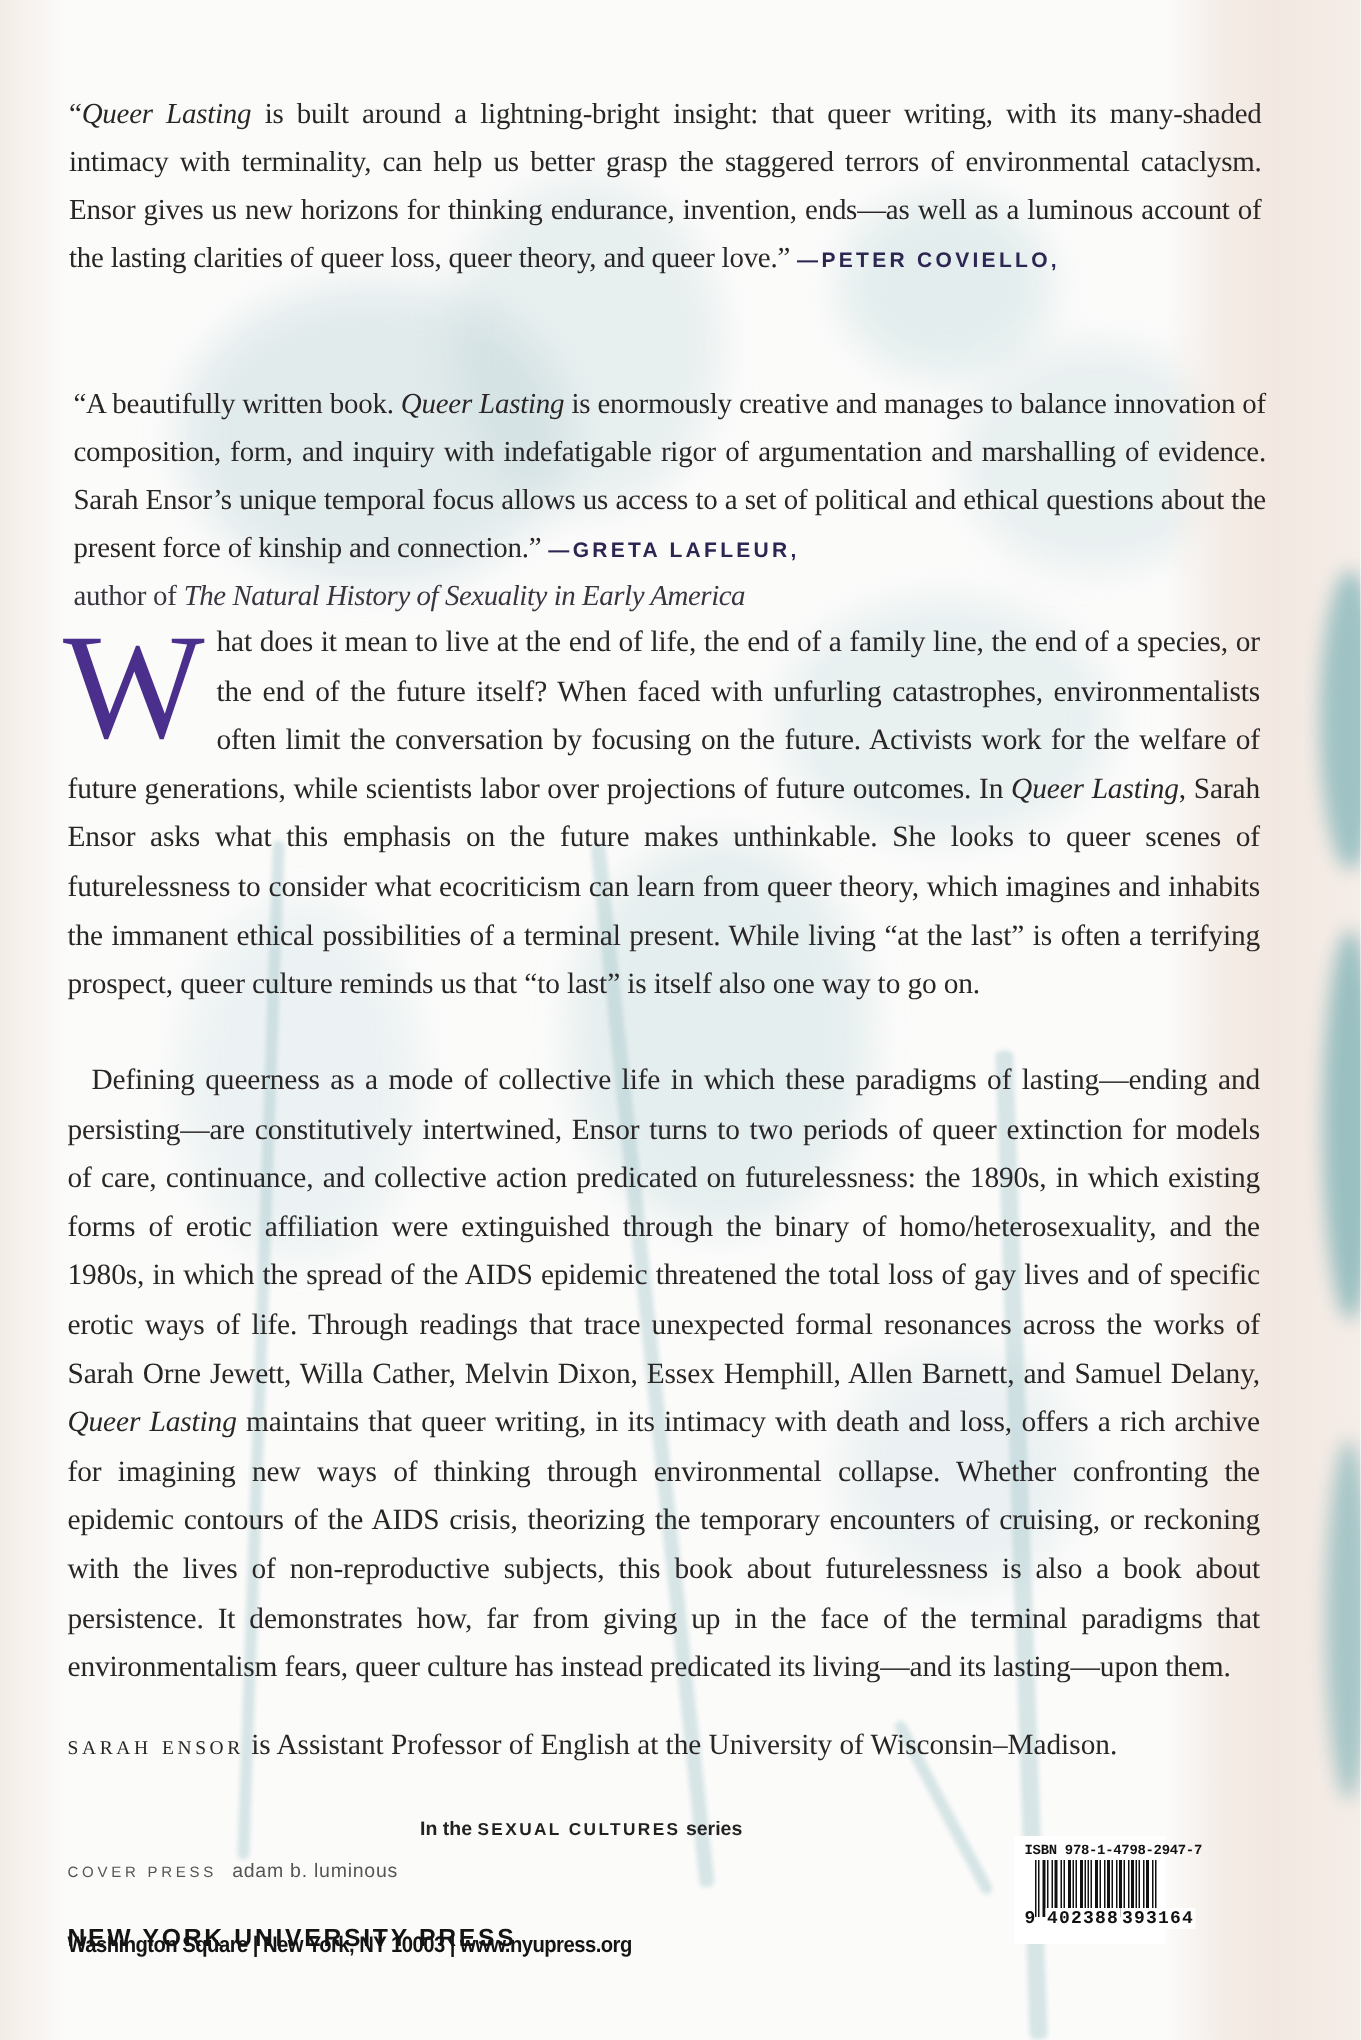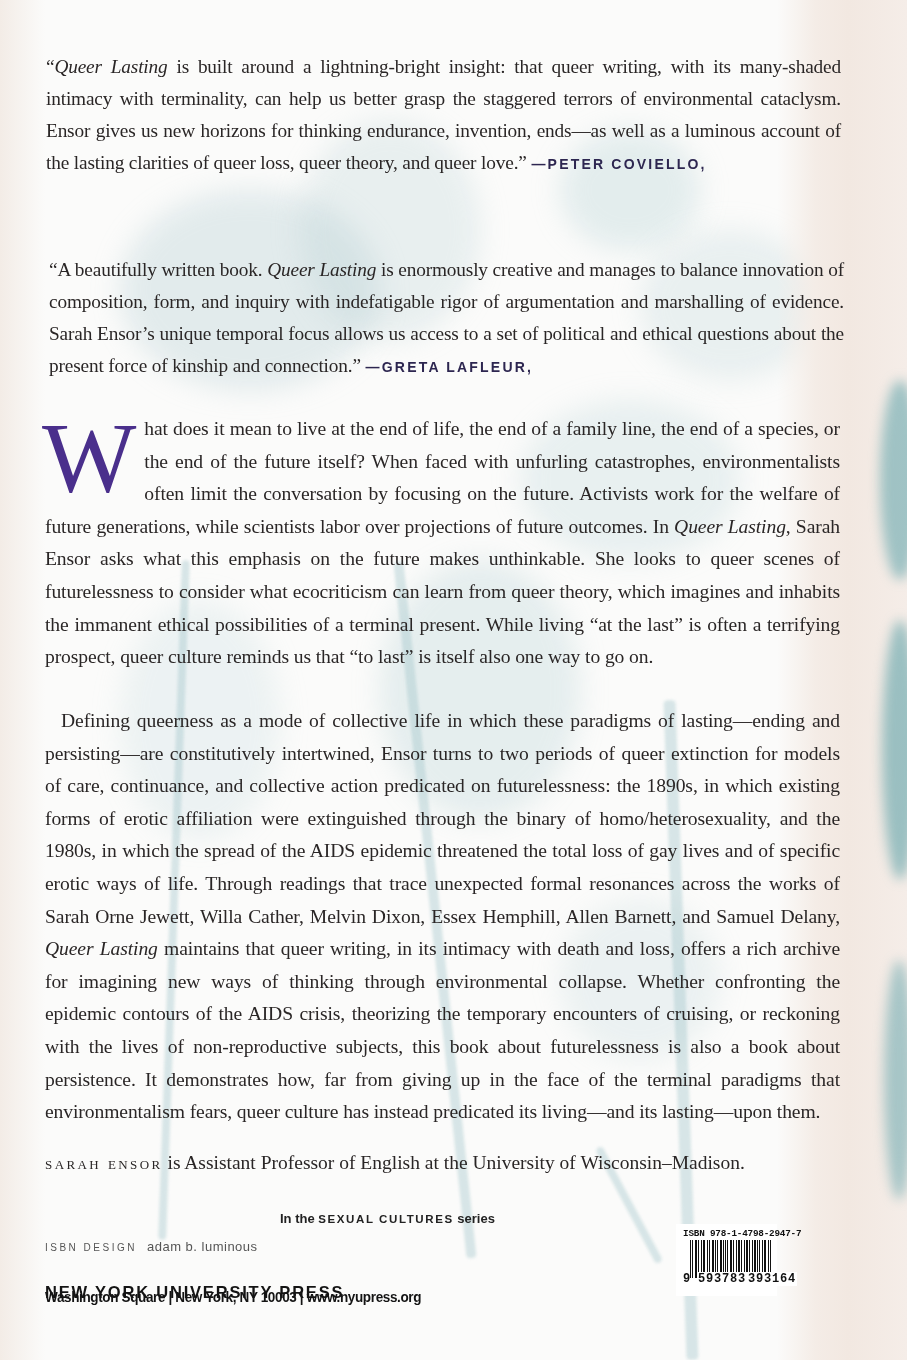--- a/index.html
+++ b/index.html
@@ -24,21 +24,21 @@
     .stem { position: absolute; background: rgba(150,190,195,0.35); border-radius: 4px; filter: blur(1.5px); }
 
     .content { position: absolute; left: 0; top: 0; width: 907px; }
 
     .quote {
       position: absolute; left: 45px; width: 795px;
       font-size: 19.3px; line-height: 32px;
       text-align: justify; text-align-last: left;
       letter-spacing: -0.15px;
     }
-    .quote-1 { top: 51px; left: 46px; }
+    .quote-1 { top: 61px; left: 46px; }
     .quote-2 { top: 254px; left: 49px; }
     .quote em, .body-text em { font-style: italic; }
     .attrib {
       font-family: "Liberation Sans", "DejaVu Sans", sans-serif;
       font-weight: bold; font-size: 14px; letter-spacing: 2.2px;
       color: #2d2650;
     }
     .author-line { color: #3b3540; }
     .author-line em { letter-spacing: -0.3px; }
 
@@ -144,40 +144,41 @@
 </div>
 
 <div class="content">
 
   <div class="quote quote-1">
     <span>“</span><em>Queer Lasting</em><span> is built around a lightning-bright insight: that queer writing, with its many-shaded intimacy with terminality, can help us better grasp the staggered terrors of environmental cataclysm. Ensor gives us new horizons for thinking endurance, invention, ends—as well as a luminous account of the lasting clarities of queer loss, queer theory, and queer love.” </span><span class="attrib">—PETER COVIELLO,</span><br>
   </div>
 
   <div class="quote quote-2">
     <span>“A beautifully written book. </span><em>Queer Lasting</em><span> is enormously creative and manages to balance innovation of composition, form, and inquiry with indefatigable rigor of argumentation and marshalling of evidence. Sarah Ensor’s unique temporal focus allows us access to a set of political and ethical questions about the present force of kinship and connection.” </span><span class="attrib">—GRETA LAFLEUR,</span><br>
+    <span class="author-line"><span>author of </span><em>The Natural History of Sexuality in Early America</em></span>
   </div>
 
   <div class="body-text para-1 p-last">
     <span class="dropcap">W</span><span>hat does it mean to live at the end of life, the end of a family line, the end of a species, or the end of the future itself? When faced with unfurling catastrophes, environmentalists often limit the conversation by focusing on the future. Activists work for the welfare of future generations, while scientists labor over projections of future outcomes. In </span><em>Queer Lasting</em><span>, Sarah Ensor asks what this emphasis on the future makes unthinkable. She looks to queer scenes of futurelessness to consider what ecocriticism can learn from queer theory, which imagines and inhabits the immanent ethical possibilities of a terminal present. While living “at the last” is often a terrifying prospect, queer culture reminds us that “to last” is itself also one way to go on.</span>
   </div>
 
   <div class="body-text para-2 p-last">
     <span>Defining queerness as a mode of collective life in which these paradigms of lasting—ending and persisting—are constitutively intertwined, Ensor turns to two periods of queer extinction for models of care, continuance, and collective action predicated on futurelessness: the 1890s, in which existing forms of erotic affiliation were extinguished through the binary of homo/heterosexuality, and the 1980s, in which the spread of the AIDS epidemic threatened the total loss of gay lives and of specific erotic ways of life. Through readings that trace unexpected formal resonances across the works of Sarah Orne Jewett, Willa Cather, Melvin Dixon, Essex Hemphill, Allen Barnett, and Samuel Delany, </span><em>Queer Lasting</em><span> maintains that queer writing, in its intimacy with death and loss, offers a rich archive for imagining new ways of thinking through environmental collapse. Whether confronting the epidemic contours of the AIDS crisis, theorizing the temporary encounters of cruising, or reckoning with the lives of non-reproductive subjects, this book about futurelessness is also a book about persistence. It demonstrates how, far from giving up in the face of the terminal paradigms that environmentalism fears, queer culture has instead predicated its living—and its lasting—upon them.</span>
   </div>
 
   <div class="bio">
     <span class="smallcaps">Sarah Ensor</span><span> is Assistant Professor of English at the University of Wisconsin–Madison.</span>
   </div>
 
   <div class="series">
     <span>In the </span><span class="caps">SEXUAL CULTURES</span><span> series</span>
   </div>
 
   <div class="cover-design">
-    <span class="label">ISBN DESIGN</span><span class="name">adam b. luminous</span>
+    <span class="label">COVER PRESS</span><span class="name">adam b. luminous</span>
   </div>
 
   <div class="publisher">NEW YORK UNIVERSITY PRESS</div>
   <div class="address">Washington Square | New York, NY 10003 | www.nyupress.org</div>
 
   <div class="barcode-box">
     <div class="isbn-text">ISBN 978-1-4798-2947-7</div>
     <div class="bars">
       <span style="width:1px;margin-right:1px"></span>
         <span style="width:1px;margin-right:2px"></span>
@@ -205,17 +206,17 @@
         <span style="width:1px;margin-right:1px"></span>
       <span style="width:2px;margin-right:1px"></span>
         <span style="width:1px;margin-right:1px"></span>
       <span style="width:1px;margin-right:2px"></span>
         <span style="width:1px;margin-right:1px"></span>
       <span style="width:2px;margin-right:2px"></span>
         <span style="width:1px;margin-right:1px"></span>
       <span style="width:1px;margin-right:1px"></span>
     </div>
     <div class="barcode-digits">
-      <span class="first">9</span><span class="grp">593783</span><span class="grp">393164</span>
+      <span class="first">9</span><span class="grp">402388</span><span class="grp">393164</span>
     </div>
   </div>
 
 </div>
 
 </body></html>

